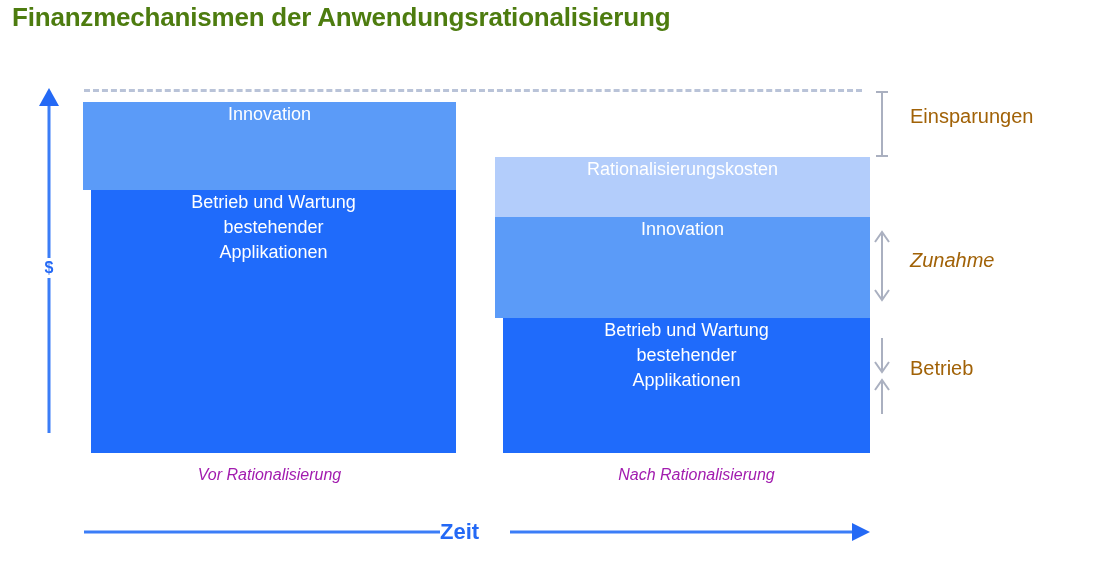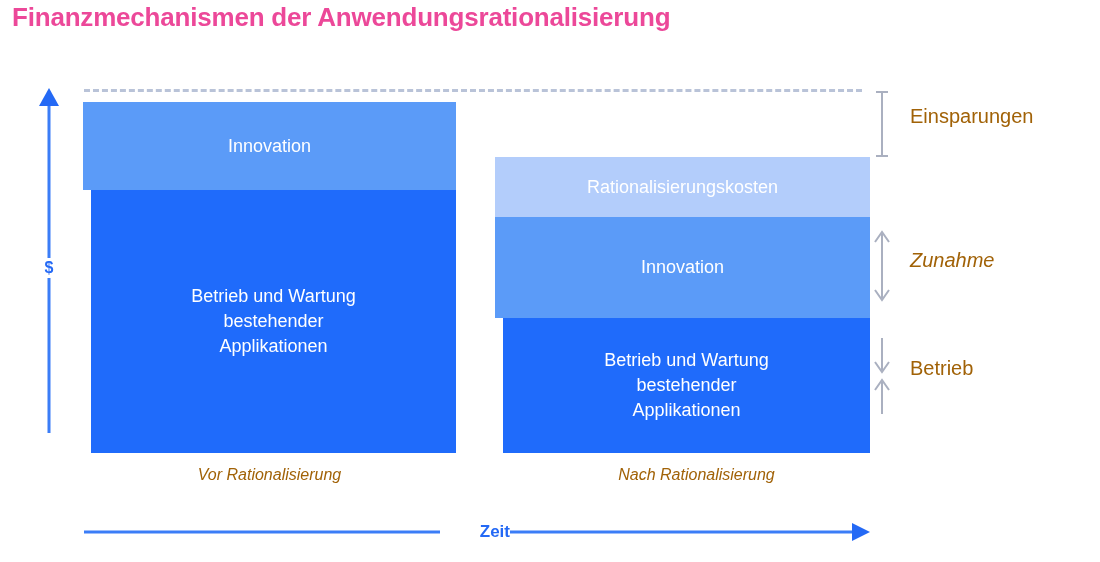--- a/index.html
+++ b/index.html
@@ -16,21 +16,21 @@
     -webkit-font-smoothing: antialiased;
   }
 
   
   #chart-title {
     position: absolute;
     left: 12px;
     top: 2px;
     font-size: 26px;
     font-weight: bold;
-    color: #ec4899;
+    color: #4d7c0f;
     letter-spacing: -0.2px;
     white-space: nowrap;
   }
 
   
   #y-axis {
     position: absolute;
     left: 38px;
     top: 88px;
     width: 22px;
@@ -60,21 +60,20 @@
   }
 
   
   .bar {
     position: absolute;
     display: flex;
     flex-direction: column;
   }
   .bar-segment {
     display: flex;
-    align-items: center;
     justify-content: center;
     text-align: center;
     color: #ffffff;
     font-size: 18px;
     line-height: 25px;
     box-sizing: border-box;
     padding: 0 8px;
   }
   .seg-label { pointer-events: none; }
 
@@ -94,21 +93,21 @@
 
   .seg-innovation   { background: #5b9bf8; }
   .seg-operations   { background: #1f6bfb; margin-left: 8px; }
   .seg-rationalize  { background: #b3cdfb; }
 
   
   .bar-caption {
     position: absolute;
     font-size: 16px;
     font-style: italic;
-    color: #a16207;
+    color: #a21caf;
     text-align: center;
     white-space: nowrap;
   }
   #caption-before { left: 83px; top: 466px; width: 373px; }
   #caption-after  { left: 509px; top: 466px; width: 375px; }
 
   
   .annotation-label {
     position: absolute;
     left: 910px;
@@ -135,22 +134,22 @@
     left: 80px;
     top: 518px;
     width: 790px;
     height: 28px;
   }
   #time-axis-label {
     position: absolute;
     left: 440px;
     top: 521px;
     width: 70px;
-    text-align: right;
-    font-size: 17px;
+    text-align: left;
+    font-size: 22px;
     font-weight: bold;
     color: #2469f5;
     background: #ffffff;
     line-height: 22px;
   }
 </style>
 </head>
 <body>
 
 <div id="chart-title">Finanzmechanismen der Anwendungsrationalisierung</div>

